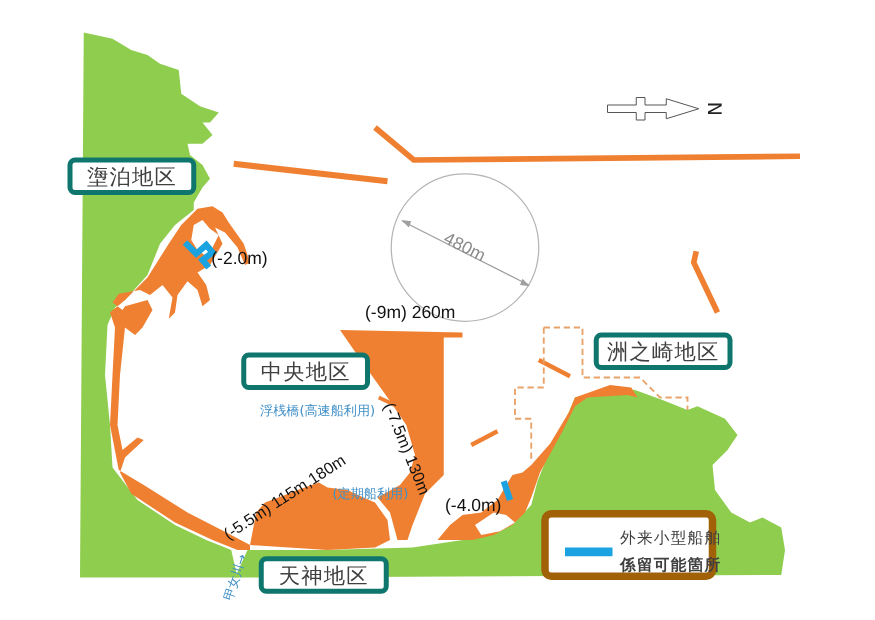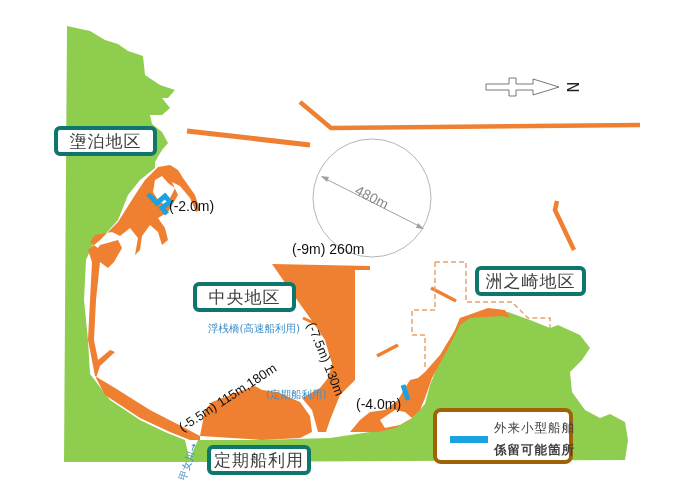--- a/index.html
+++ b/index.html
@@ -8,21 +8,21 @@
   .district-label {
     position: absolute; background: #ffffff; border: 4px solid #0f766e; border-radius: 6px;
     display: flex; align-items: center; justify-content: center;
     font-size: 17px; color: #404040; letter-spacing: 1px; box-sizing: border-box;
   }
   .depth { position: absolute; font-size: 14px; color: #111; white-space: nowrap; font-family: "Liberation Sans", sans-serif; }
   .usage { position: absolute; font-size: 10.5px; color: #3f8fc8; white-space: nowrap; }
   .rot { transform-origin: left top; }
   .legend {
     position: absolute; left: 433px; top: 408px; width: 140px; height: 56px;
-    background: #ffffff; border: 4px solid #a16207; border-radius: 8px; box-sizing: border-box;
+    background: #ffffff; border: 6px solid #a16207; border-radius: 8px; box-sizing: border-box;
   }
   .legend-swatch { position: absolute; left: 13px; top: 24px; width: 38px; height: 7px; background: #1aa3e0; }
   .legend-text { position: absolute; left: 57px; font-size: 12.5px; color: #404040; letter-spacing: 1px; white-space: nowrap; }
   .north-label { position: absolute; left: 566px; top: 78px; font-size: 15px; color: #222; transform: rotate(90deg); transform-origin: center; }
 </style>
 </head>
 <body>
 
 <svg id="map" viewBox="0 0 700 496" xmlns="http://www.w3.org/2000/svg">
 
@@ -63,21 +63,21 @@
   <path fill="#ffffff" stroke="#555" stroke-width="0.8" d="M486,84 L509,84 L509,78 L516,78 L516,84 L533,84 L533,79 L559,87 L533,95 L533,90 L516,90 L516,96 L509,96 L509,90 L486,90 Z"></path>
 </svg>
 
 <div class="north-label">N</div>
 
 <div style="position:absolute;left:360px;top:182px;font-size:14px;color:#8a8a8a;transform:rotate(27deg);transform-origin:left top;font-family:'Liberation Sans',sans-serif;">480m</div>
 
 <div class="district-label" style="left:54px;top:126px;width:103px;height:30px;">塰泊地区</div>
 <div class="district-label" style="left:175px;top:282px;width:103px;height:30px;margin-left:18px;">中央地区</div>
 <div class="district-label" style="left:475px;top:266px;width:111px;height:30px;">洲之崎地区</div>
-<div class="district-label" style="left:207px;top:445px;width:104px;height:30px;">定期船利用</div>
+<div class="district-label" style="left:207px;top:445px;width:104px;height:30px;">天神地区</div>
 
 <div class="depth" style="left:169px;top:180px;margin-top:18px;">(-2.0m)</div>
 <div class="depth" style="left:292px;top:241px;">(-9m) 260m</div>
 <div class="depth rot" style="left:318px;top:320px;transform:rotate(68deg);font-size:13px;">(-7.5m) 130m</div>
 <div class="depth rot" style="left:176px;top:422px;transform:rotate(-33deg);font-size:13px;">(-5.5m) 115m,180m</div>
 <div class="depth" style="left:356px;top:396px;">(-4.0m)</div>
 
 <div class="usage" style="left:208px;top:322px;">浮桟橋(高速船利用)</div>
 <div class="usage" style="left:266px;top:368px;margin-top:20px;">(定期船利用)</div>
 

